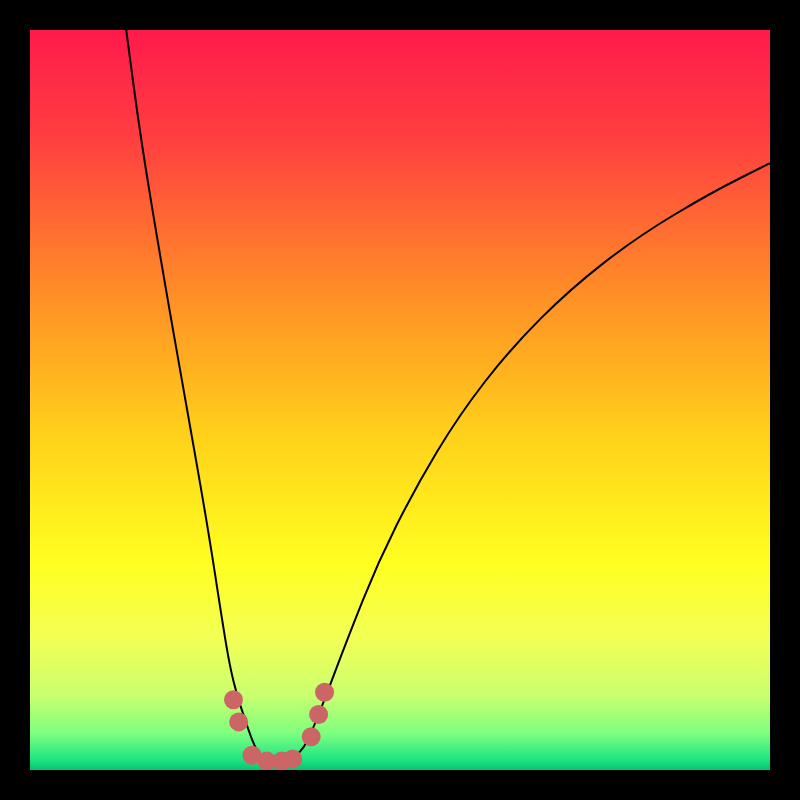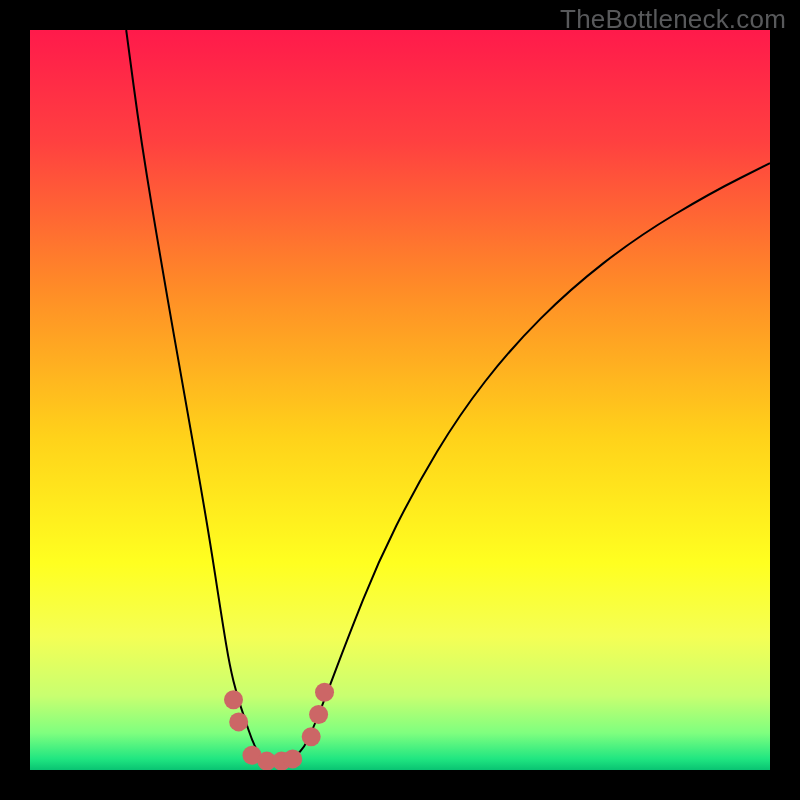--- a/index.html
+++ b/index.html
@@ -61,14 +61,13 @@
         <circle cx="208.67999999999998" cy="691.9" r="9.5" fill="#cc6666"></circle>
         <circle cx="222" cy="725.2" r="9.5" fill="#cc6666"></circle>
         <circle cx="236.8" cy="731.12" r="9.5" fill="#cc6666"></circle>
         <circle cx="251.60000000000002" cy="731.12" r="9.5" fill="#cc6666"></circle>
         <circle cx="262.7" cy="728.9" r="9.5" fill="#cc6666"></circle>
         <circle cx="281.2" cy="706.7" r="9.5" fill="#cc6666"></circle>
         <circle cx="288.6" cy="684.5" r="9.5" fill="#cc6666"></circle>
         <circle cx="294.52" cy="662.3" r="9.5" fill="#cc6666"></circle>
       </svg>
   </div>
-  <div class="watermark">TheBottleneck.com</div>
 </div>
 
 </body></html>

